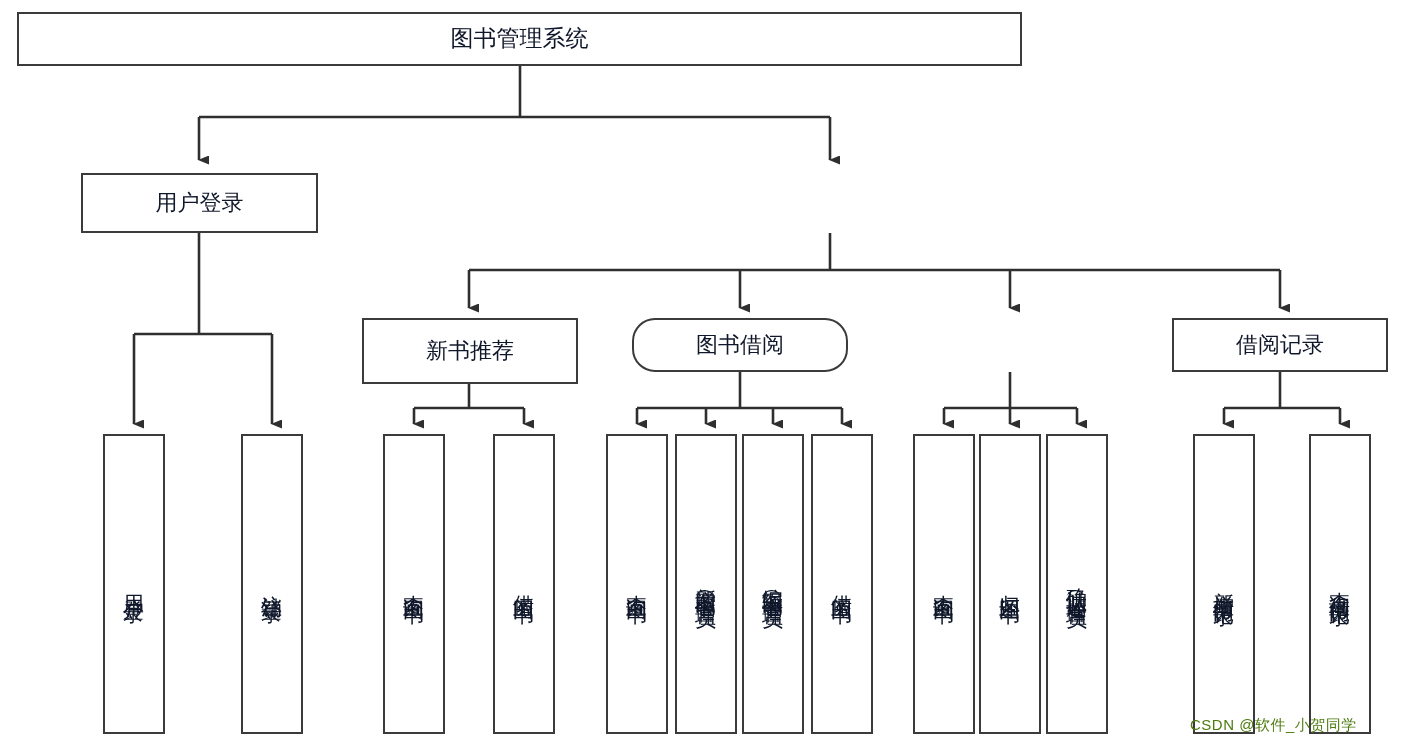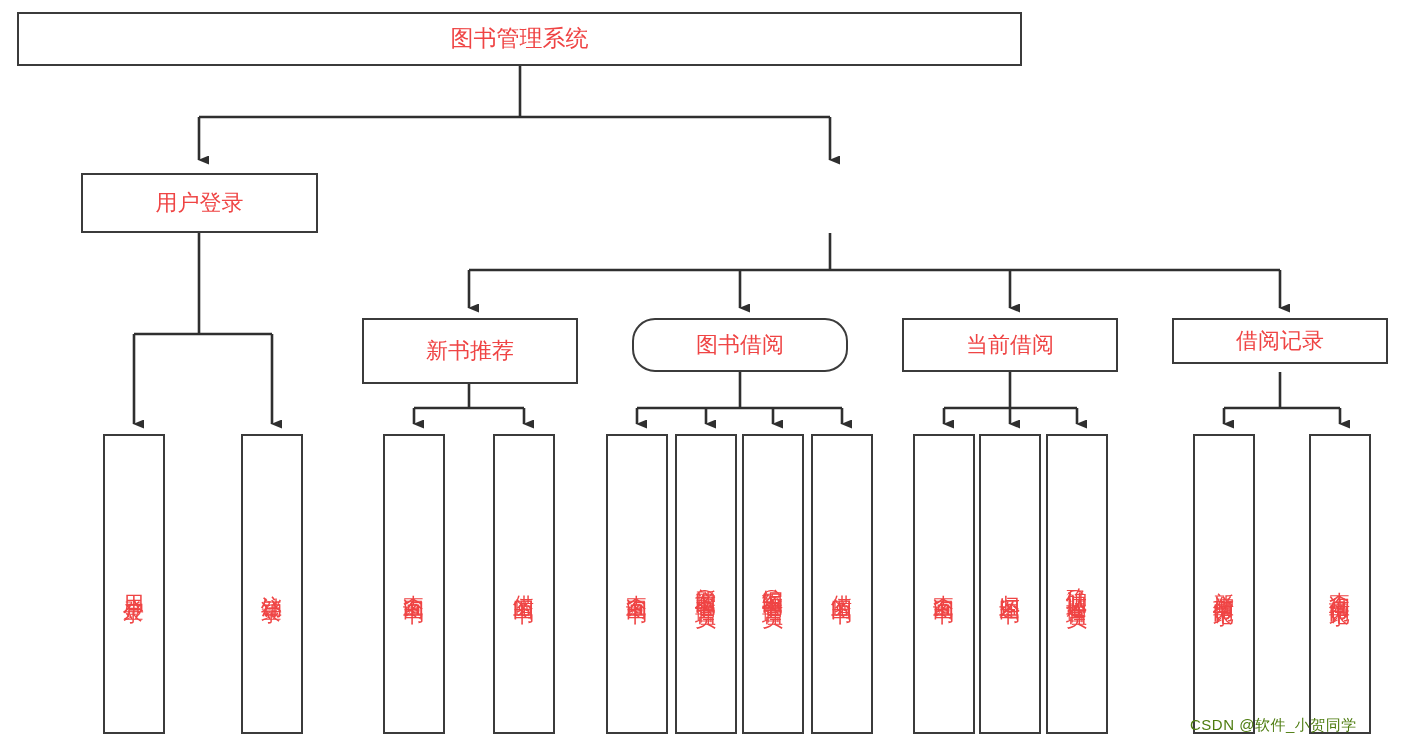--- a/index.html
+++ b/index.html
@@ -27,21 +27,21 @@
     pointer-events: none;
   }
   .node {
     position: absolute;
     box-sizing: border-box;
     background: #ffffff;
     border: 2px solid #3b3b3b;
     display: flex;
     align-items: center;
     justify-content: center;
-    color: #ef4444;
+    color: #0f172a;
   }
   .node .label {
     text-align: center;
     line-height: 1.12;
     white-space: nowrap;
   }
   .node-root .label   { font-size: 23px; }
   .node-level1 .label { font-size: 22px; }
   .node-level2 .label { font-size: 22px; }
 
@@ -129,24 +129,21 @@
   <div class="node node-level1" style="left:81px; top:173px; width:237px; height:60px;">
     <span class="label">用户登录</span>
   </div>
 
   <div class="node node-level2" style="left:362px; top:318px; width:216px; height:66px;">
     <span class="label">新书推荐</span>
   </div>
   <div class="node node-level2" style="left:632px; top:318px; width:216px; height:54px;border-radius:23px;">
     <span class="label">图书借阅</span>
   </div>
-  <div class="node node-level2" style="left:902px; top:318px; width:216px; height:54px;">
-    <span class="label">当前借阅</span>
-  </div>
-  <div class="node node-level2" style="left:1172px; top:318px; width:216px; height:46px;">
+  <div class="node node-level2" style="left:1172px; top:318px; width:216px; height:54px;">
     <span class="label">借阅记录</span>
   </div>
 
   <div class="node node-leaf" style="left:103px; top:434px; width:62px; height:300px;">
     <span class="label">用户登录</span>
   </div>
   <div class="node node-leaf" style="left:241px; top:434px; width:62px; height:300px;">
     <span class="label">注销登录</span>
   </div>
 

